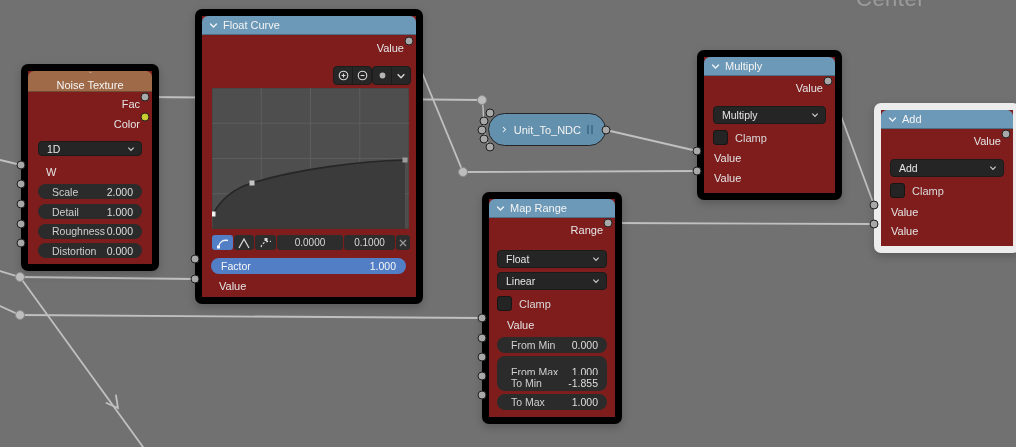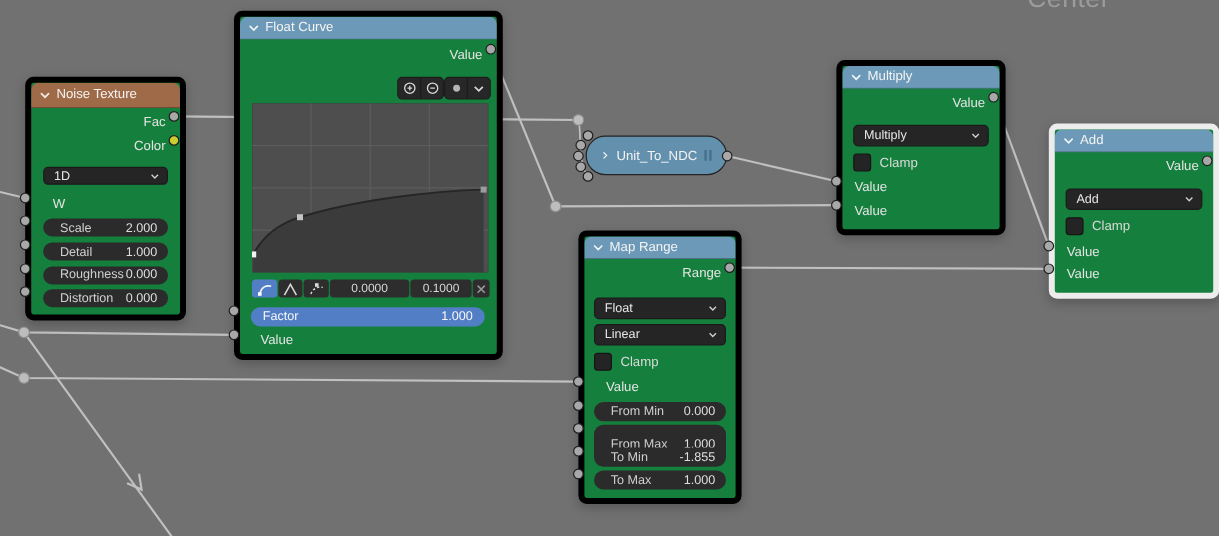--- a/index.html
+++ b/index.html
@@ -1,25 +1,25 @@
 <!DOCTYPE html>
 <html><head>
 <meta charset="utf-8">
 <style>
   html,body{margin:0;padding:0;background:#555;}
   .canvas{position:relative;width:1016px;height:447px;background:#717171;overflow:hidden;
           font-family:"Liberation Sans",sans-serif;-webkit-font-smoothing:antialiased;}
   .bgtext{position:absolute;left:856px;top:-14px;font-size:22px;color:#9c9c9c;z-index:0;letter-spacing:.5px;}
   svg.wires{position:absolute;left:0;top:0;z-index:1;}
-  .node{position:absolute;background:#15803d;border:5px solid #000000;border-radius:7px;
+  .node{position:absolute;background:#7f1d1d;border:7px solid #000000;border-radius:7px;
         box-shadow:0 3px 9px rgba(0,0,0,.22);z-index:2;}
   .node.selected{border-color:#ececec;}
   .hdr{height:18px;display:flex;align-items:center;gap:5px;padding:0 7px;border-radius:6px 6px 0 0;
        font-size:11px;color:#f4f4f4;border-bottom:1px solid rgba(0,0,0,.28);}
-  .hdr.tall{height:20px;}
+  .hdr.tall{height:20px;flex-direction:column;}
   .hdr.orange{background:#9f6a48;}
   .hdr.blue{background:#6c99b7;}
   .out-label{position:absolute;right:12px;font-size:11px;color:#e4e4e4;}
   .in-label{position:absolute;font-size:11px;color:#e4e4e4;}
   .select{position:absolute;background:#252525;border:1px solid #1b1b1b;border-radius:4px;
           display:flex;align-items:center;justify-content:space-between;
           padding:0 6px 0 8px;font-size:10.5px;color:#e6e6e6;box-sizing:border-box;}
   .field{position:absolute;background:#2b2b2b;border-radius:8px;display:flex;align-items:center;
          justify-content:space-between;padding:0 9px 0 14px;font-size:10.5px;box-sizing:border-box;}
   .field .fl{color:#cfcfcf;} .field .fv{color:#dedede;}

